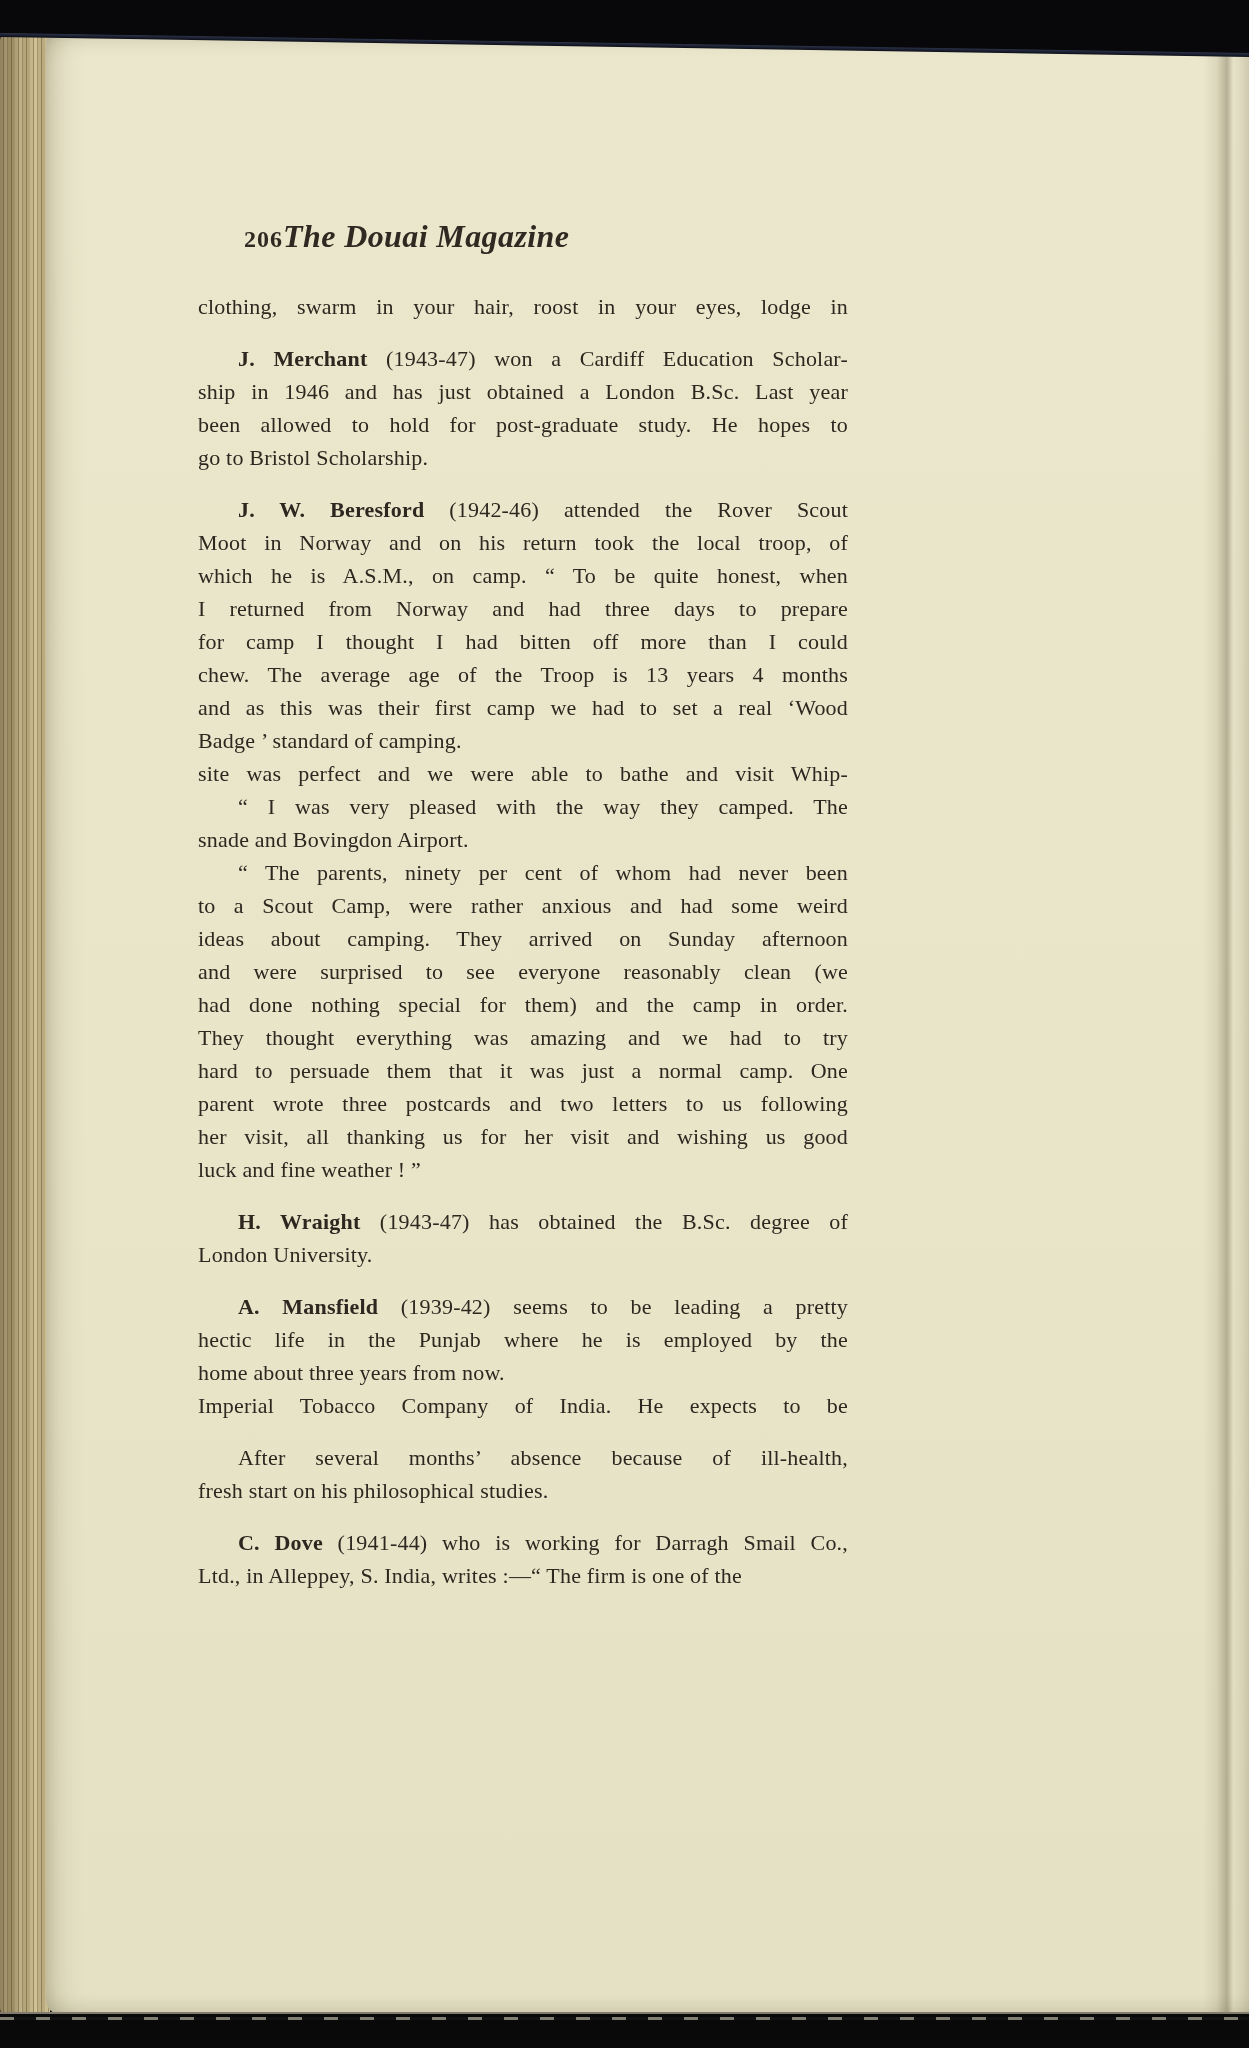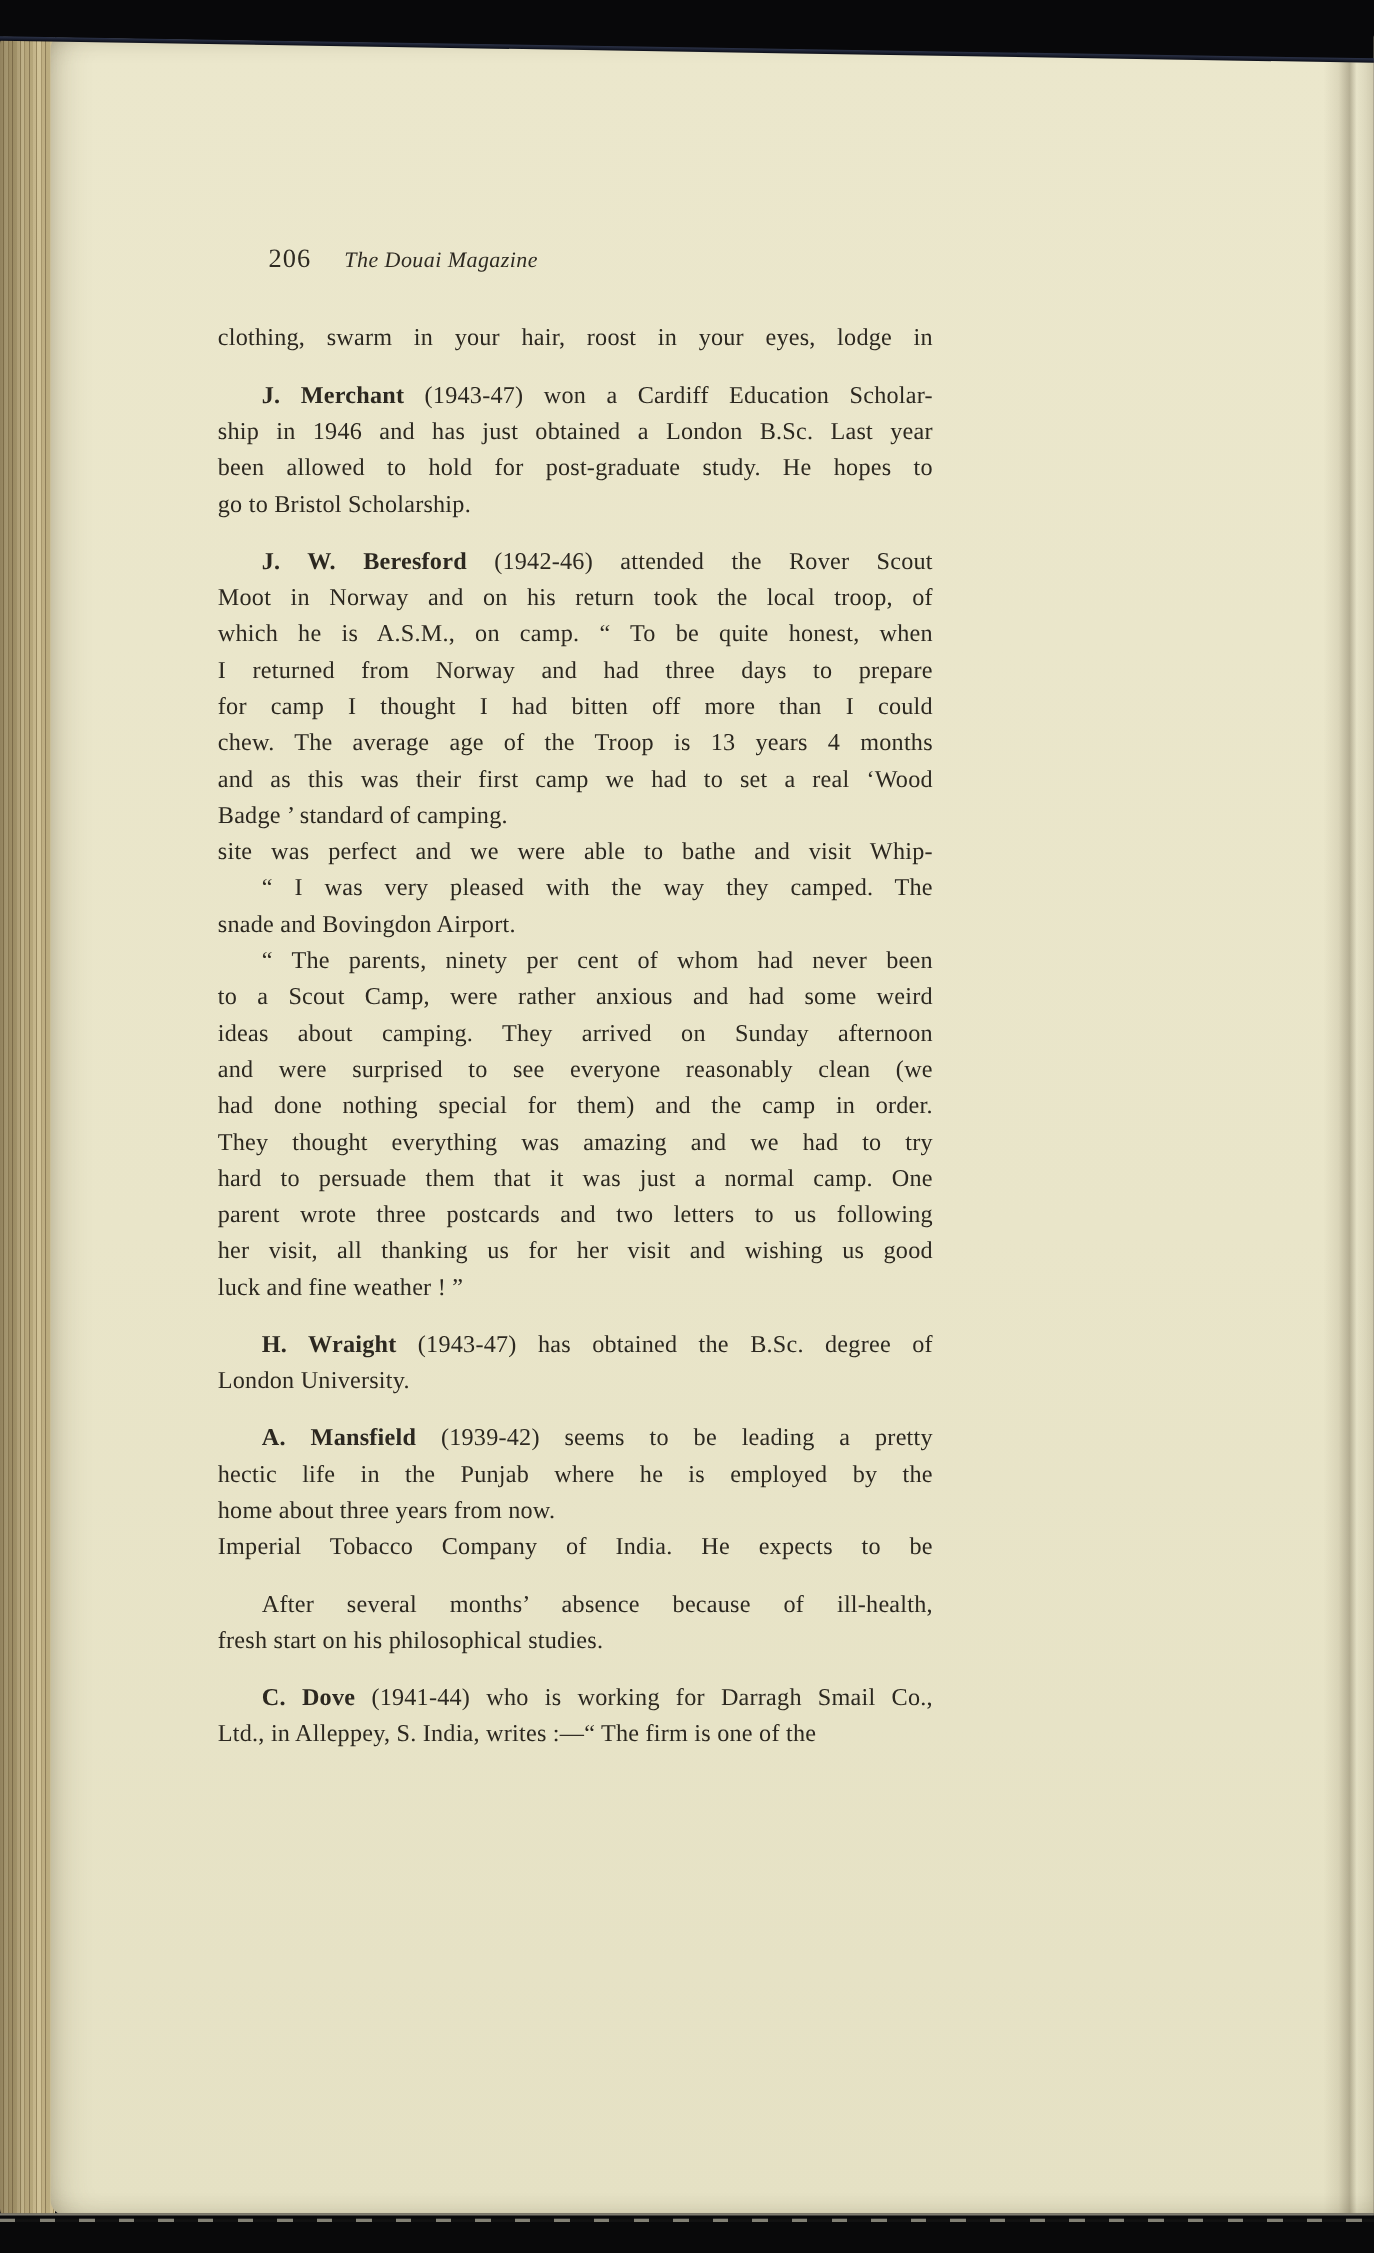--- a/index.html
+++ b/index.html
@@ -67,27 +67,28 @@
       rgba(240,236,212,.75) 0 14px, rgba(240,236,212,.05) 14px 36px);
     z-index:4; opacity:.7;
   }
 
   
   .content {
     position:absolute; left:152px; top:188px; width:650px;
     color:#2c2820;
   }
   .running-head {
-    display:flex; gap:30px; align-items:baseline;
+    display:flex; align-items:baseline;
     margin-left:46px; height:33px; line-height:33px;
     margin-bottom:37px;
     color:#2e2a22;
+    font-weight:bold;
   }
   .running-head .num { font-size:24px; letter-spacing:1px; }
-  .running-head .title { font-style:italic; font-size:20px; letter-spacing:.4px; }
+  .running-head .title { font-style:italic; font-size:32px; letter-spacing:.4px; }
 
   .para { margin:0; }
   .para.gap { margin-top:19px; }
   .line {
     height:33px; line-height:33px;
     font-size:22px; letter-spacing:.2px;
     text-align:justify; text-align-last:justify;
     white-space:normal;
   }
   .line.last { text-align-last:left; }

